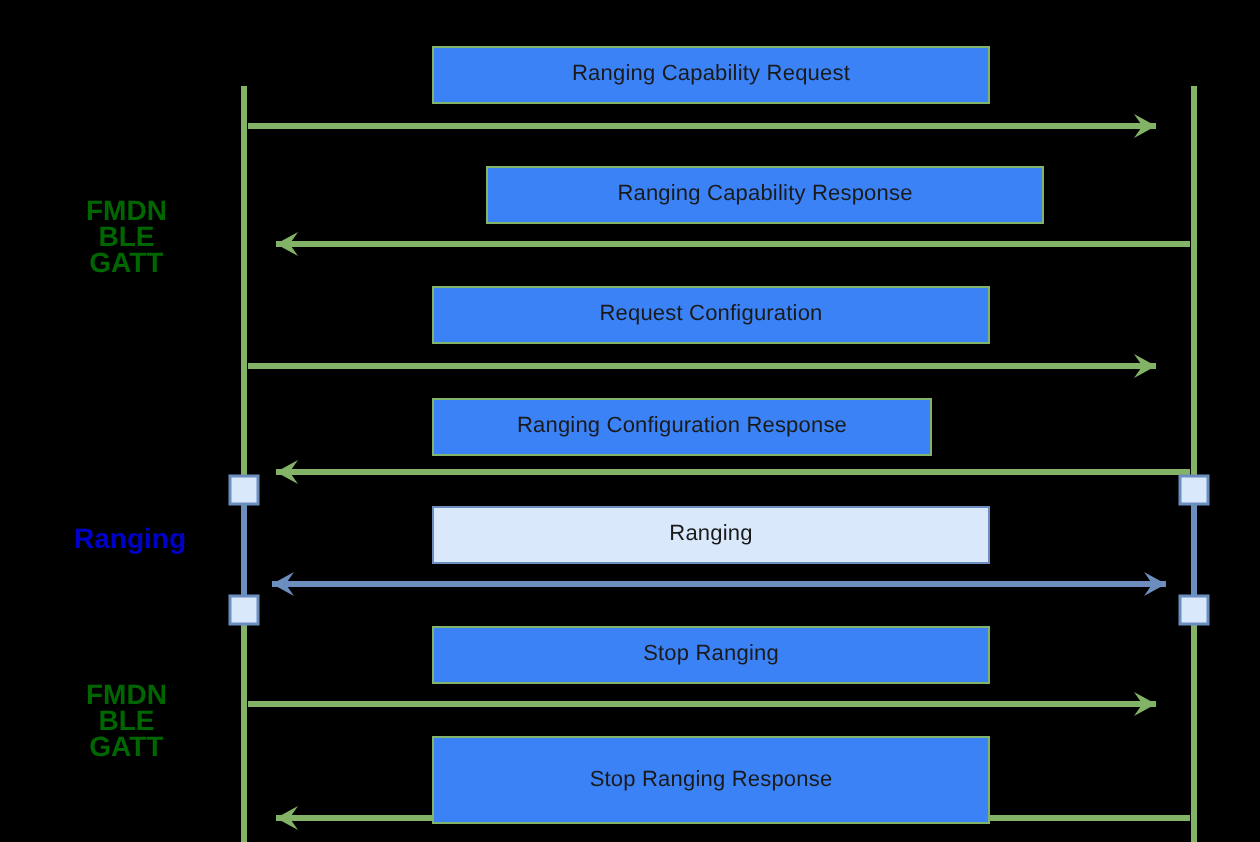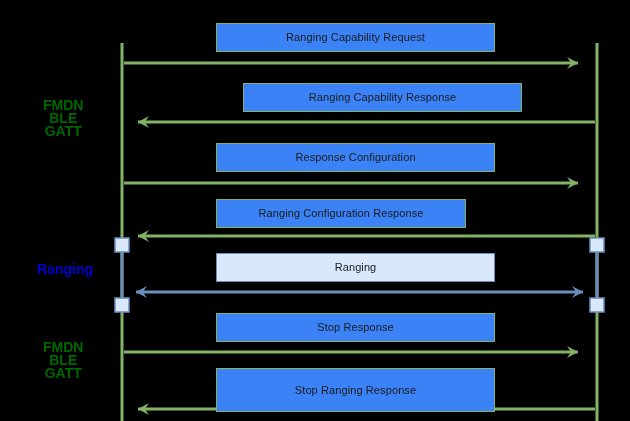--- a/index.html
+++ b/index.html
@@ -95,30 +95,30 @@
   </svg>
 
   <div id="boxes-layer">
       <div class="msg-box green" style="left: 216px; top: 23px; width: 279px; height: 29px;">
         <span>Ranging Capability Request</span>
       </div>
       <div class="msg-box green" style="left: 216px; top: 83px; width: 279px; height: 29px; margin-left: 27px;">
         <span>Ranging Capability Response</span>
       </div>
       <div class="msg-box green" style="left: 216px; top: 143px; width: 279px; height: 29px;">
-        <span>Response Configuration</span>
+        <span>Request Configuration</span>
       </div>
       <div class="msg-box green" style="left: 216px; top: 199px; width: 250px; height: 29px;">
         <span>Ranging Configuration Response</span>
       </div>
       <div class="msg-box blue" style="left: 216px; top: 253px; width: 279px; height: 29px;">
         <span>Ranging</span>
       </div>
       <div class="msg-box green" style="left: 216px; top: 313px; width: 279px; height: 29px;">
-        <span>Stop Response</span>
+        <span>Stop Ranging</span>
       </div>
       <div class="msg-box green" style="left: 216px; top: 368px; width: 279px; height: 44px;">
         <span>Stop Ranging Response</span>
       </div>
     </div>
   <div id="labels-layer">
       <div class="phase-label green-text" style="left: 43px; top: 98.5px;">FMDN
 BLE
 GATT</div>
       <div class="phase-label blue-text" style="left: 37px; top: 262.5px;">Ranging</div>

